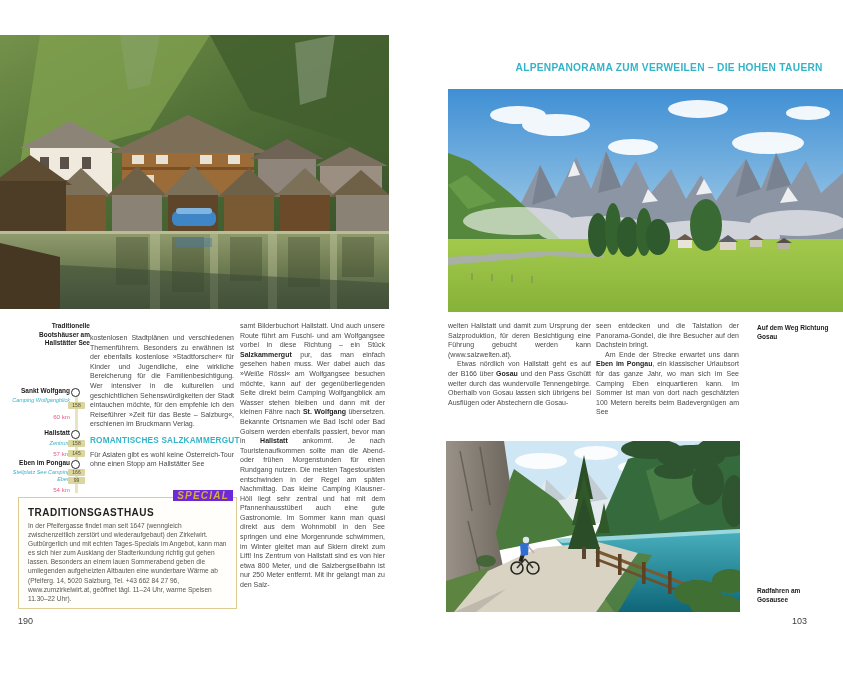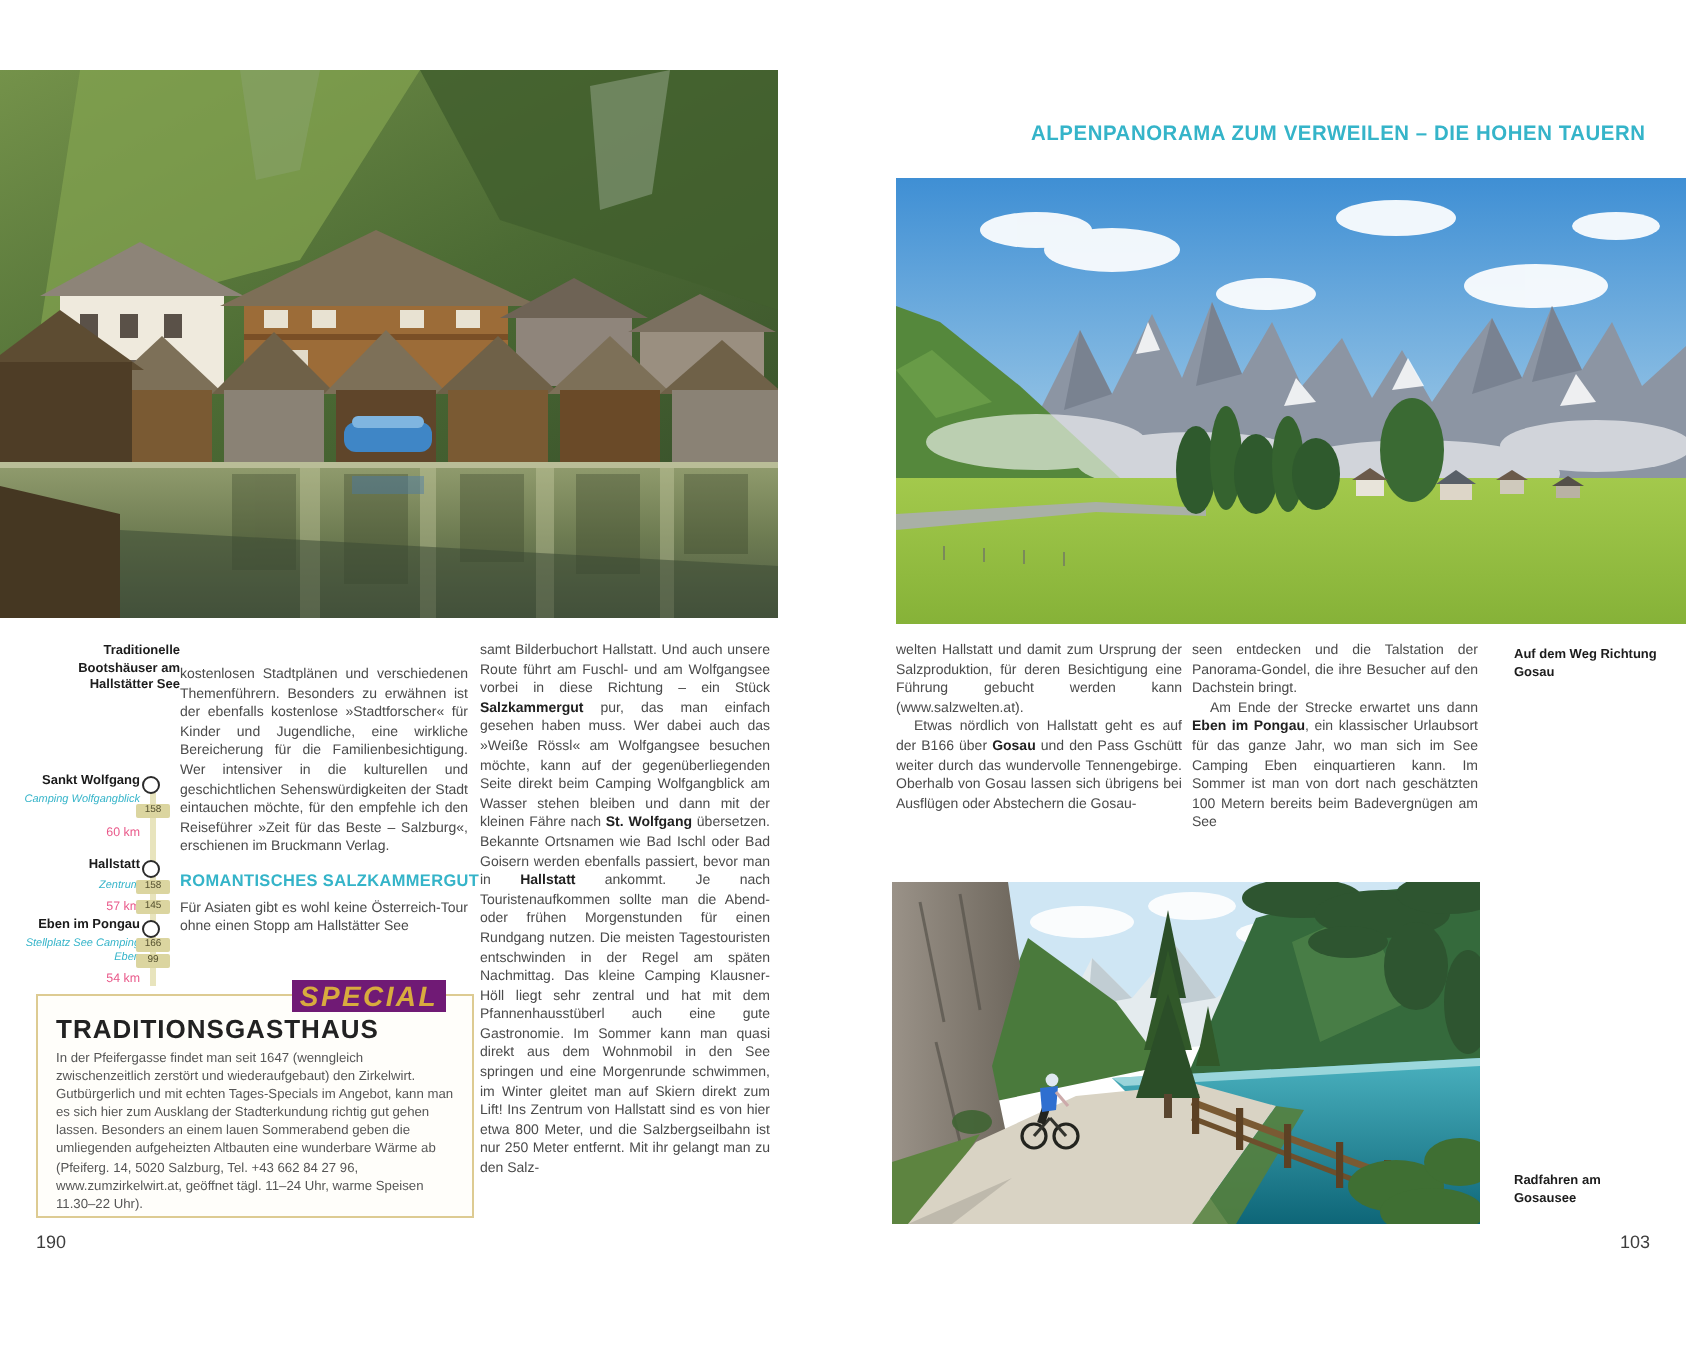--- a/index.html
+++ b/index.html
@@ -35,28 +35,28 @@
   .route .stopsub{position:absolute;left:0;right:24px;text-align:right;font-size:5.5px;line-height:6.6px;font-style:italic;color:#35b4c9}
   .route .stopkm{position:absolute;left:0;right:24px;text-align:right;font-size:6.2px;color:#e9598a}
   .route .marker{position:absolute;left:59px;width:7px;height:7px;background:#fff;border:1.6px solid #2b2b2b;border-radius:50%}
   .route .badge{position:absolute;left:56px;width:17px;height:7px;line-height:7px;text-align:center;background:#dbd5a0;color:#55512f;font-size:5px;border-radius:1px}
   
   .special{
     position:absolute;left:18px;top:497px;width:219px;height:112px;box-sizing:border-box;
     border:1px solid #ddcb92;background:#fffefa;padding:9px 8px 0 9px;
   }
   .special .slabel{
-    position:absolute;top:-8px;right:13px;background:#701a75;padding:0 4px;
-    color:#d8ab3e;font-style:italic;font-weight:bold;font-size:14px;letter-spacing:1.2px;
-  }
-  .special h4{margin:0 0 3px;font-size:13px;letter-spacing:.5px;color:#222}
+    position:absolute;top:-8px;right:3px;background:#6d28d9;padding:0 4px;
+    color:#d8ab3e;font-style:italic;font-weight:bold;font-size:10px;letter-spacing:1.2px;
+  }
+  .special h4{margin:0 0 3px;font-size:10px;letter-spacing:.5px;color:#222}
   .special .sbody{font-size:6.6px;line-height:9.1px;color:#565656;text-align:left}
   .pagenum{position:absolute;top:616px;font-size:9px;color:#3e3e3e}
   #pagenum-left{left:18px}
-  #pagenum-right{right:18px;text-align:left}
+  #pagenum-right{right:36px;text-align:left}
 </style>
 </head>
 <body>
 
 <svg class="photo" style="left:0;top:35px" width="389" height="274" viewBox="0 0 389 274">
   <defs>
     <linearGradient id="g1m" x1="0" y1="0" x2="1" y2="1">
       <stop offset="0" stop-color="#74924a"></stop>
         <stop offset=".55" stop-color="#4c6b34"></stop>
         <stop offset="1" stop-color="#39512b"></stop>

